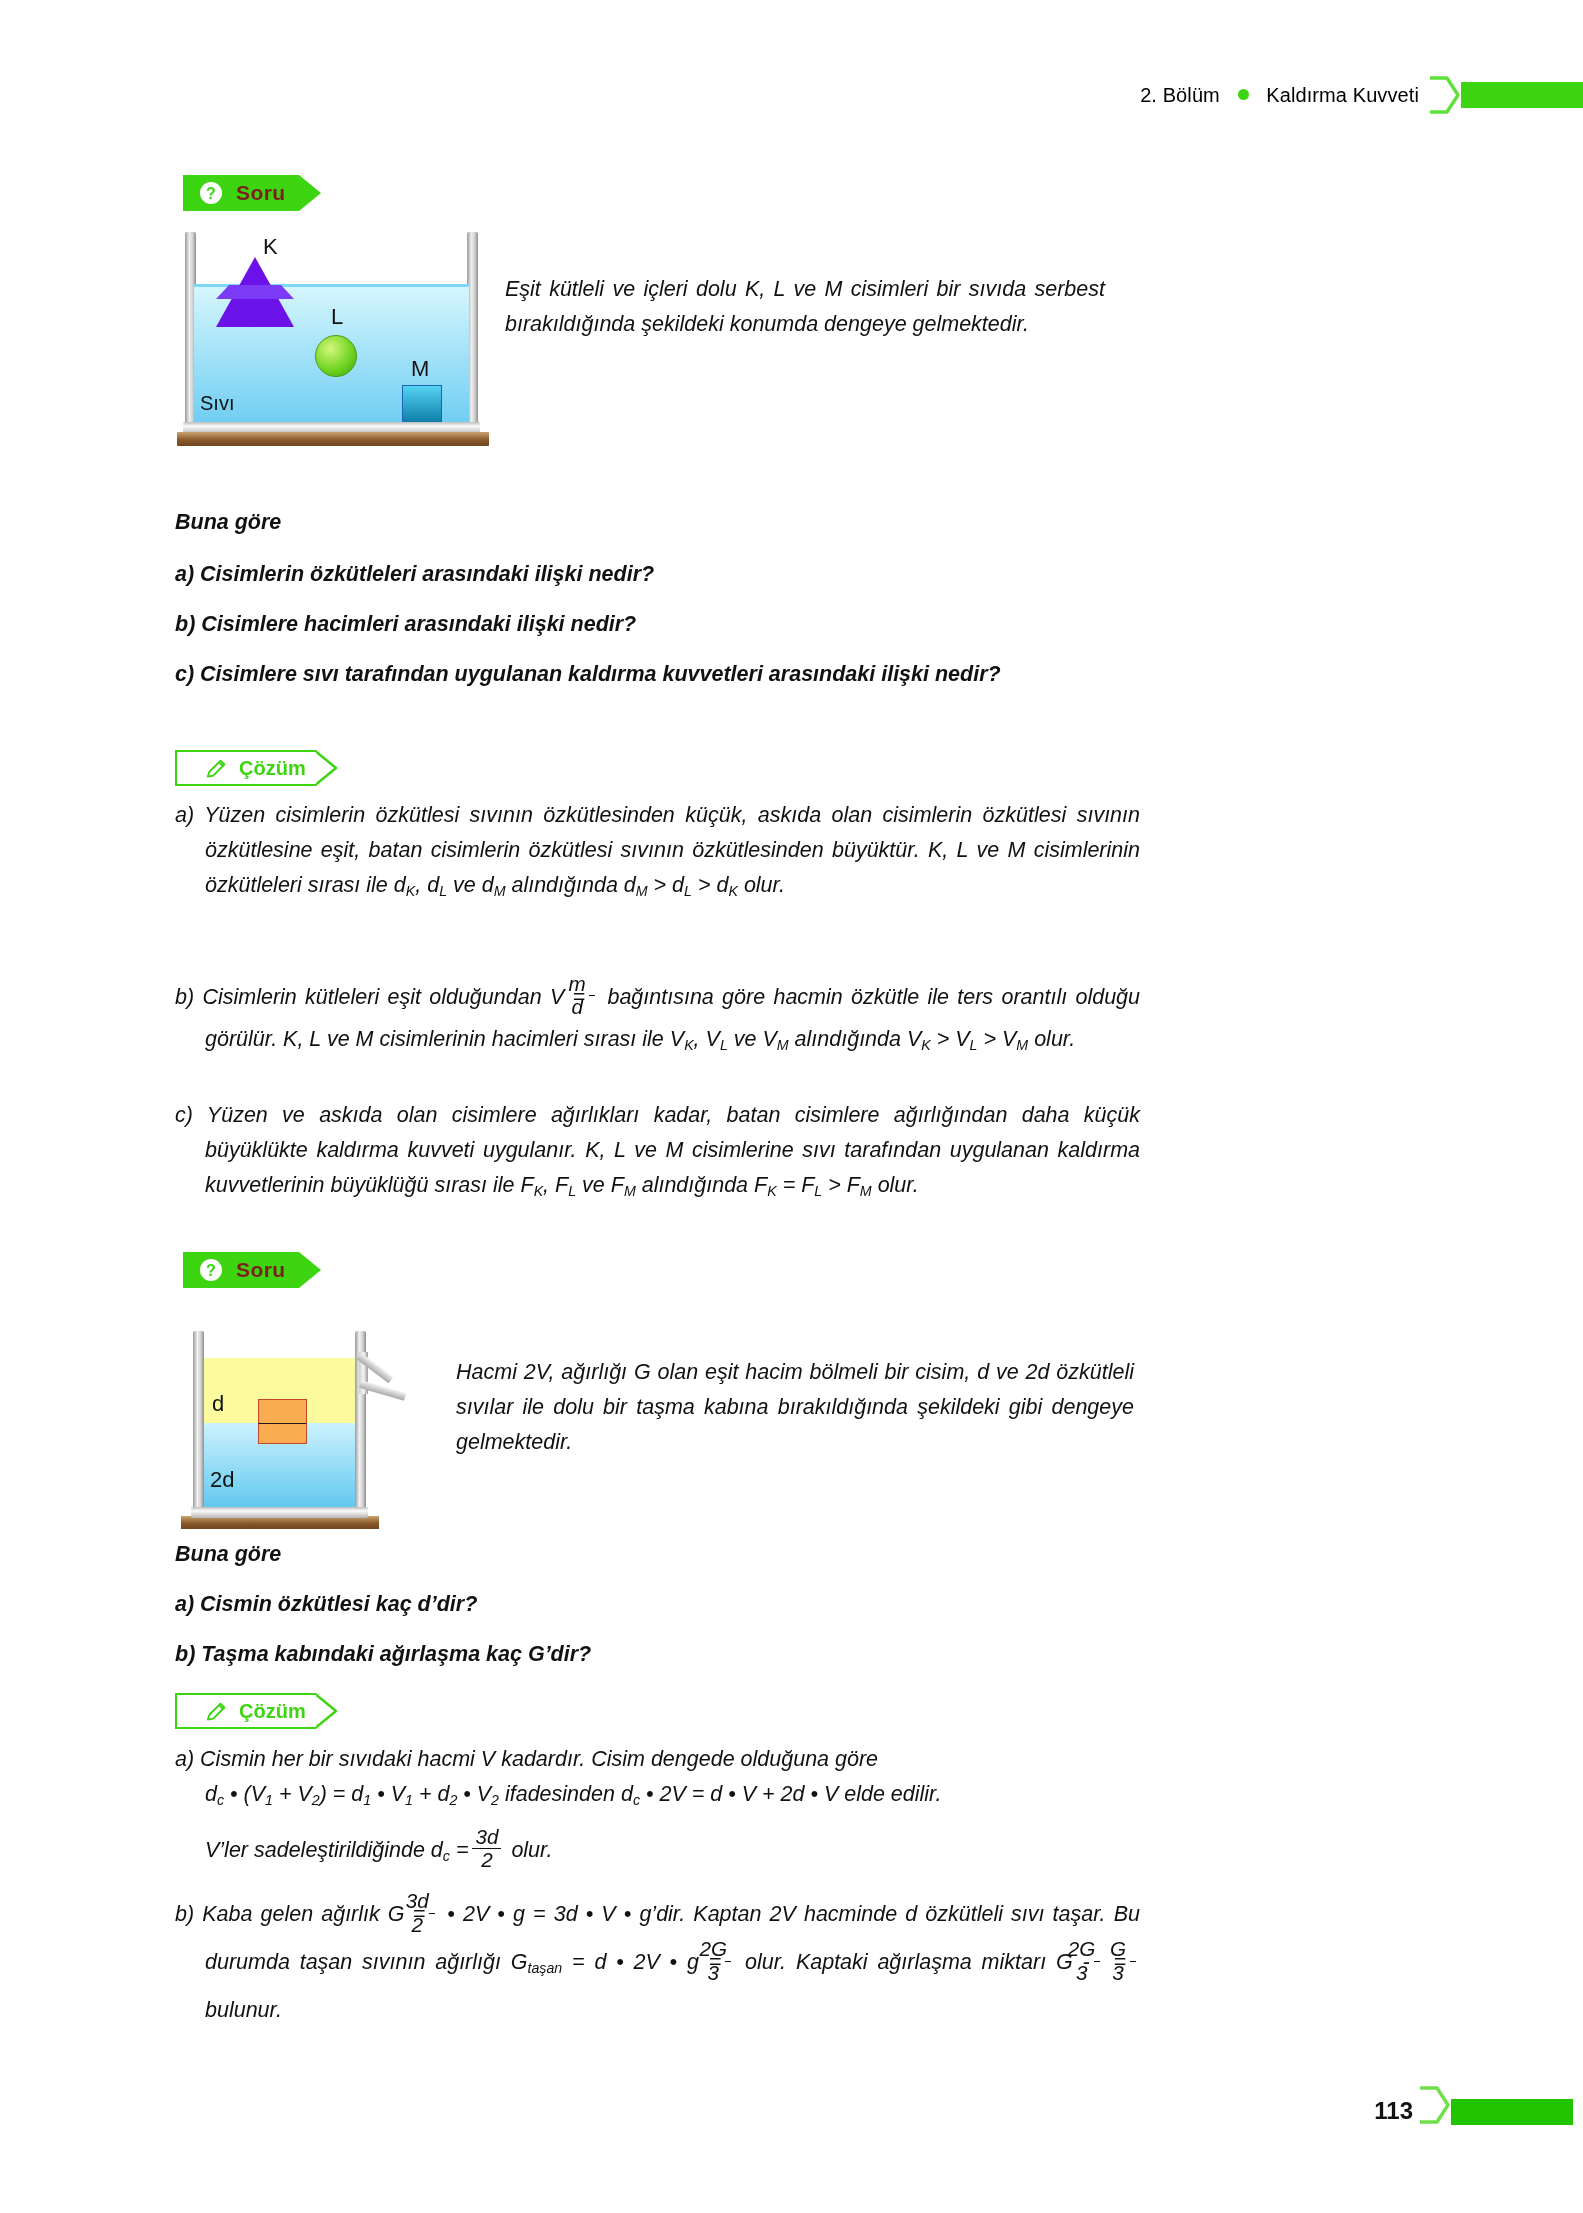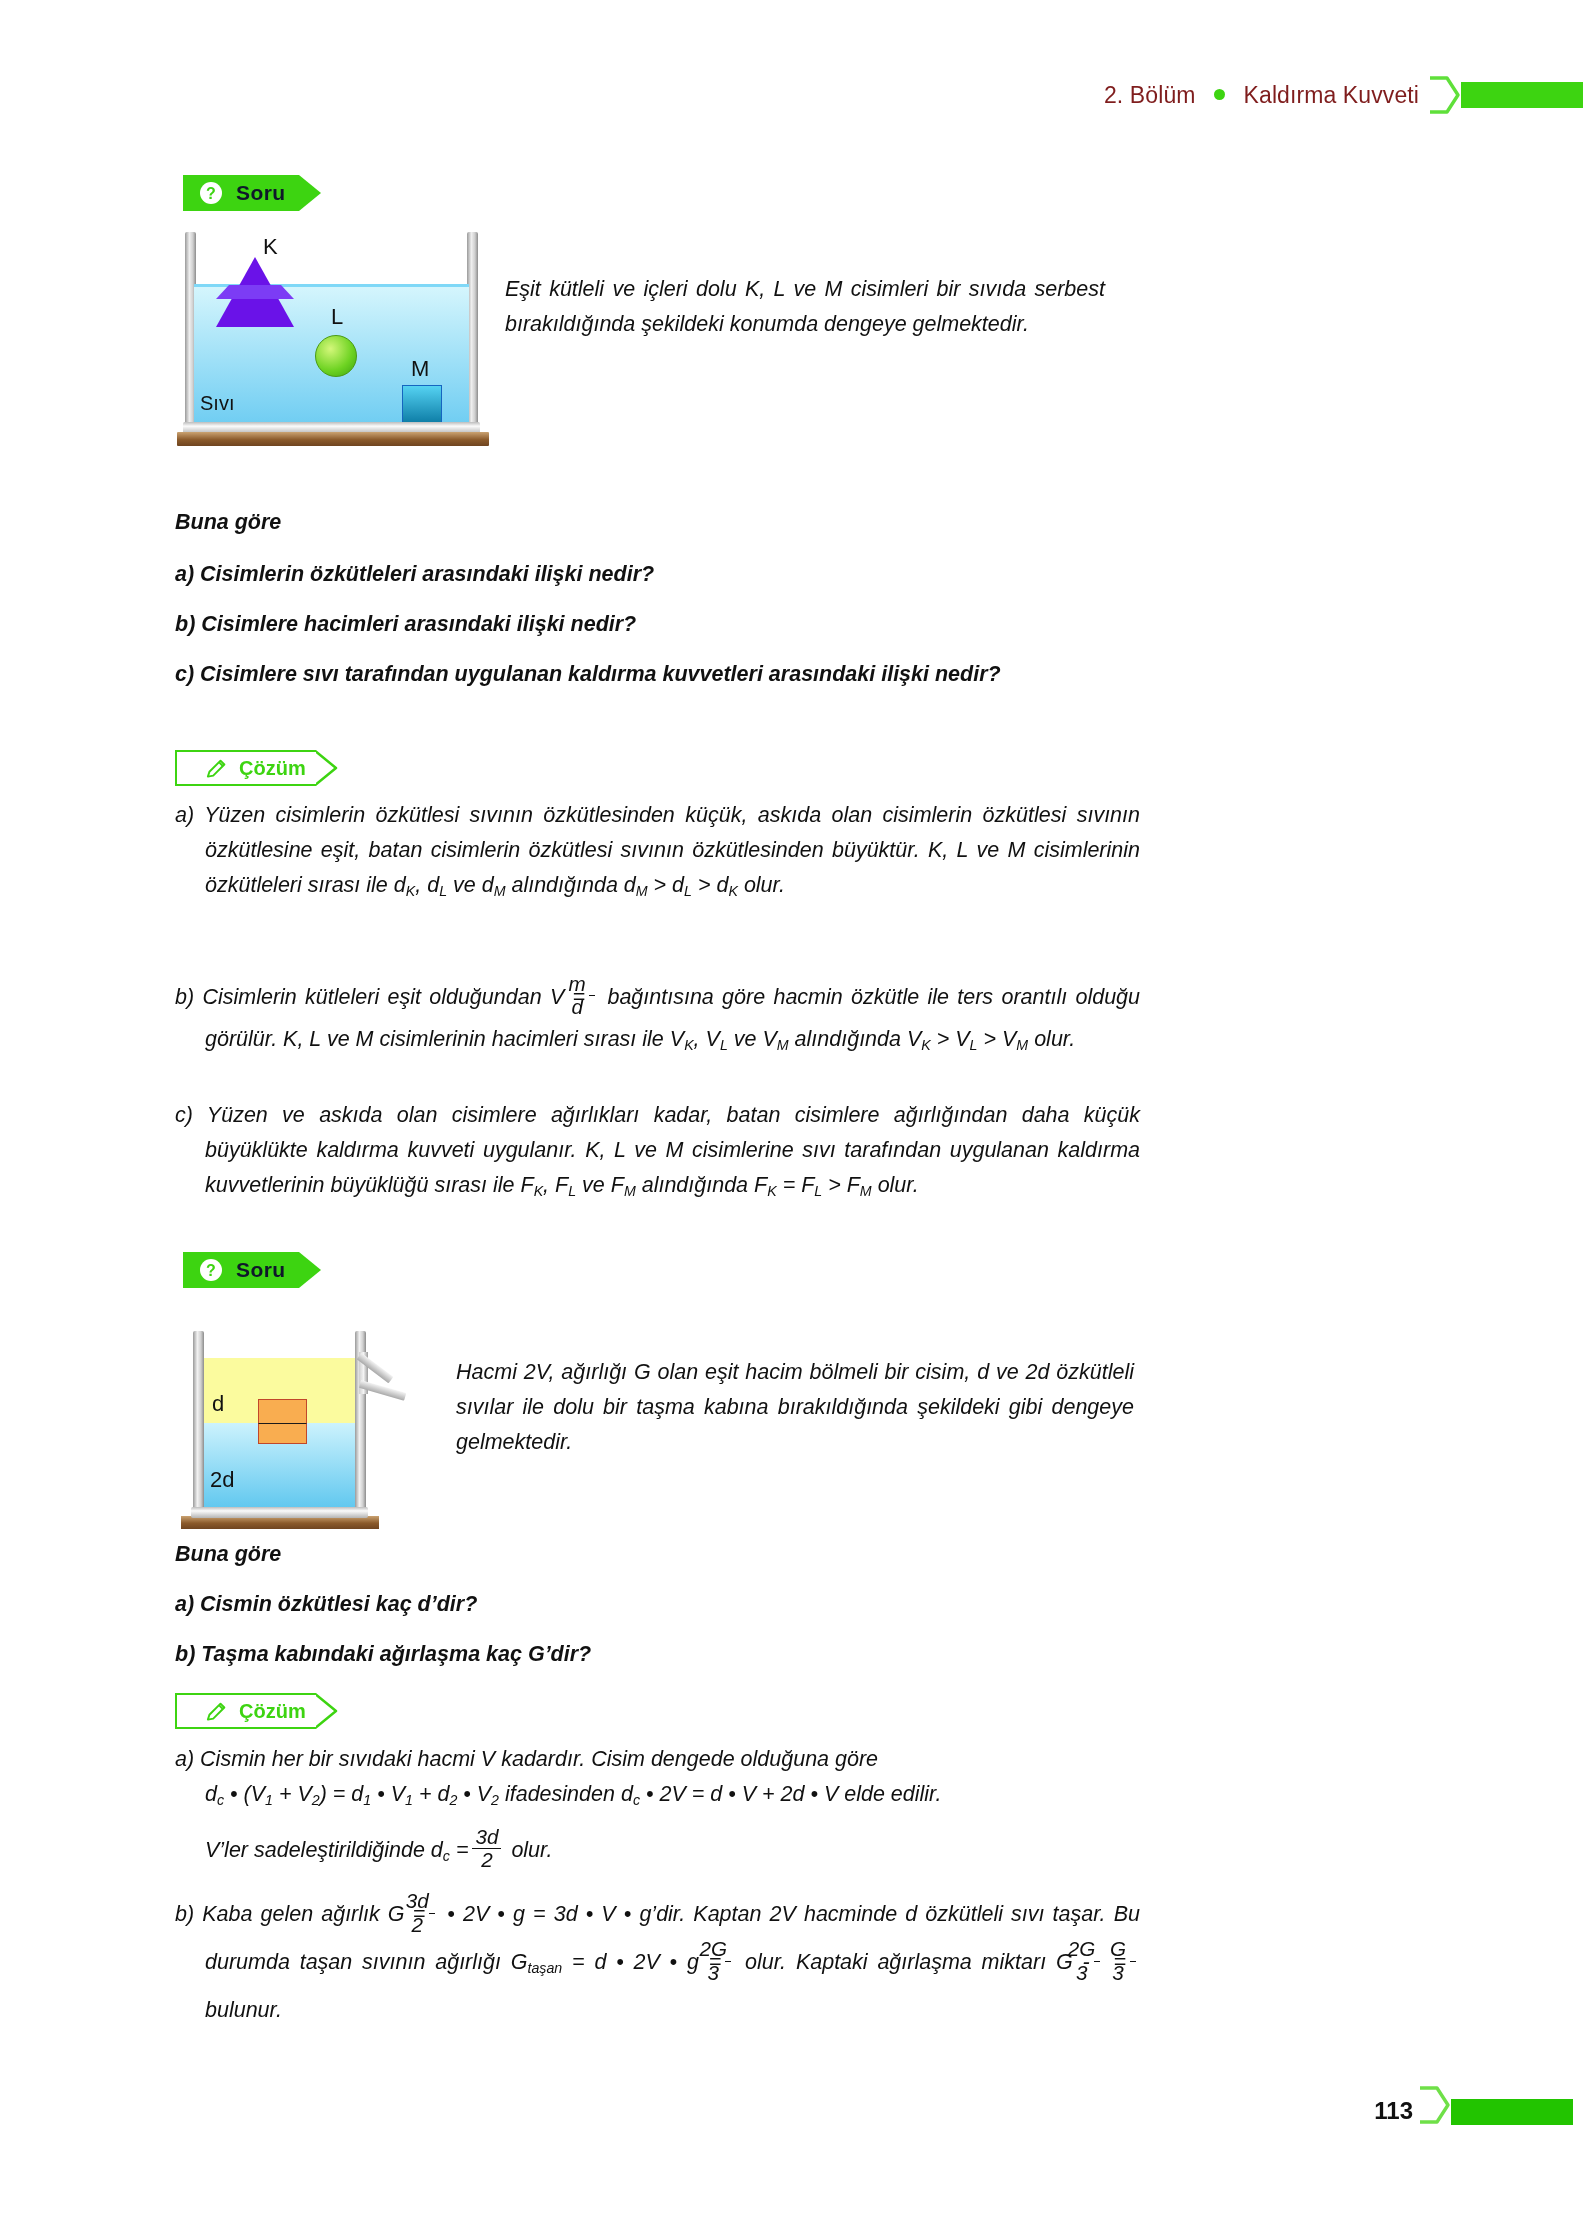--- a/index.html
+++ b/index.html
@@ -21,23 +21,23 @@
     position: absolute;
     top: 72px;
     right: 0;
     left: 0;
     height: 46px;
     display: flex;
     align-items: center;
     justify-content: flex-end;
   }
   .header-text {
-    font-size: 23px;
+    font-size: 20px;
     letter-spacing: .1px;
-    color: #7f1d1d;
+    color: #000000;
     white-space: nowrap;
   }
   .header-dot {
     display: inline-block;
     width: 11px;
     height: 11px;
     border-radius: 50%;
     background: #3dd411;
     margin: 0 12px 3px 12px;
     vertical-align: middle;
@@ -66,21 +66,21 @@
     display: flex;
     align-items: center;
     height: 36px;
     padding: 0 14px 0 16px;
     box-sizing: border-box;
   }
   .badge-soru .badge-body {
     background: #3dd411;
   }
   .badge-soru .badge-label {
-    color: #0f172a;
+    color: #7f1d1d;
     font-size: 21px;
     font-weight: bold;
     letter-spacing: .4px;
     margin-left: 13px;
   }
   .badge-tip {
     width: 26px;
     height: 36px;
     flex: none;
   }

